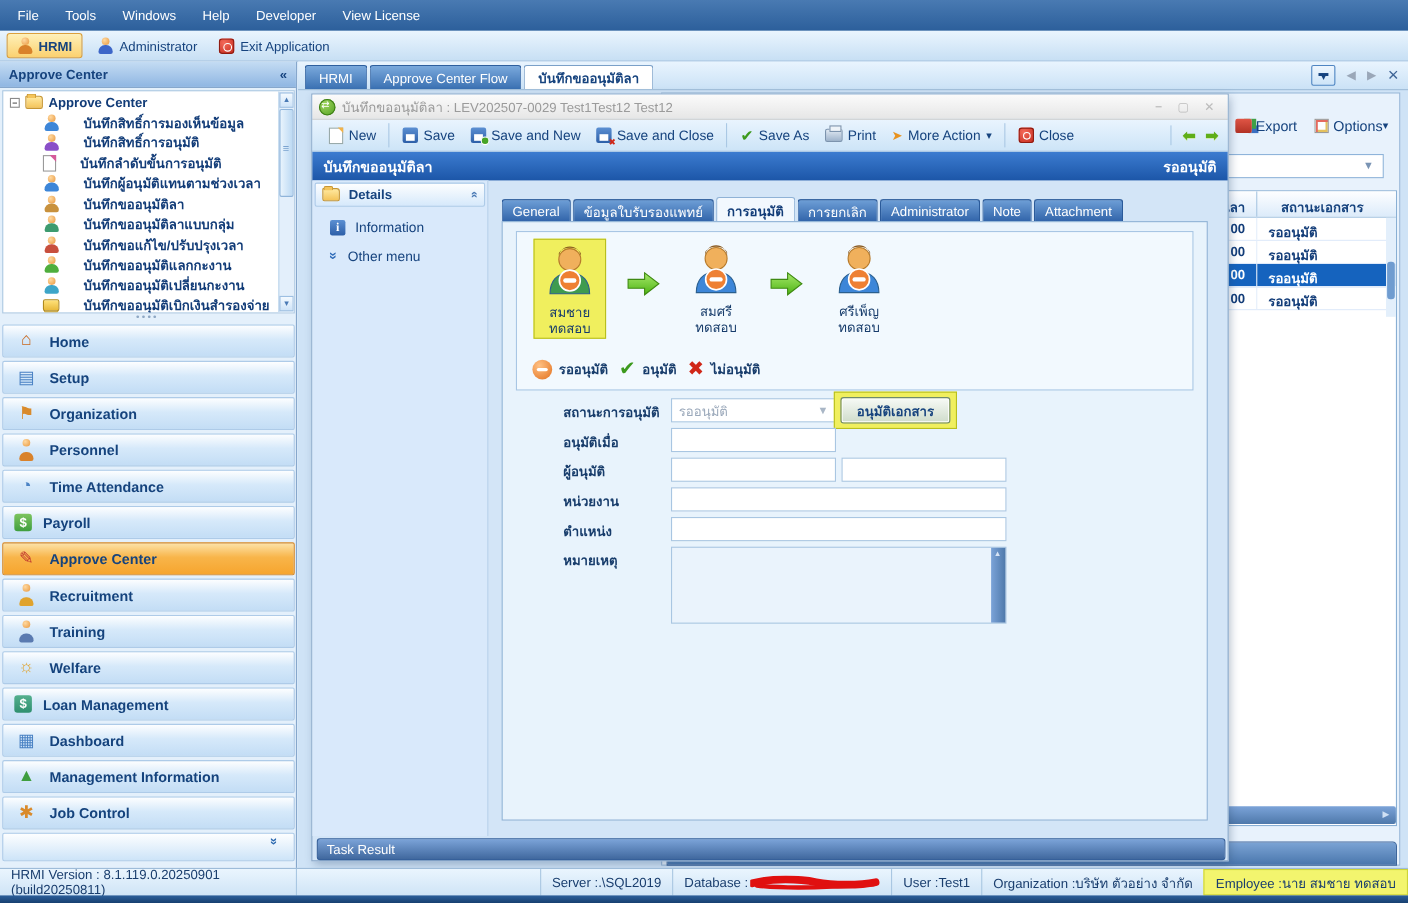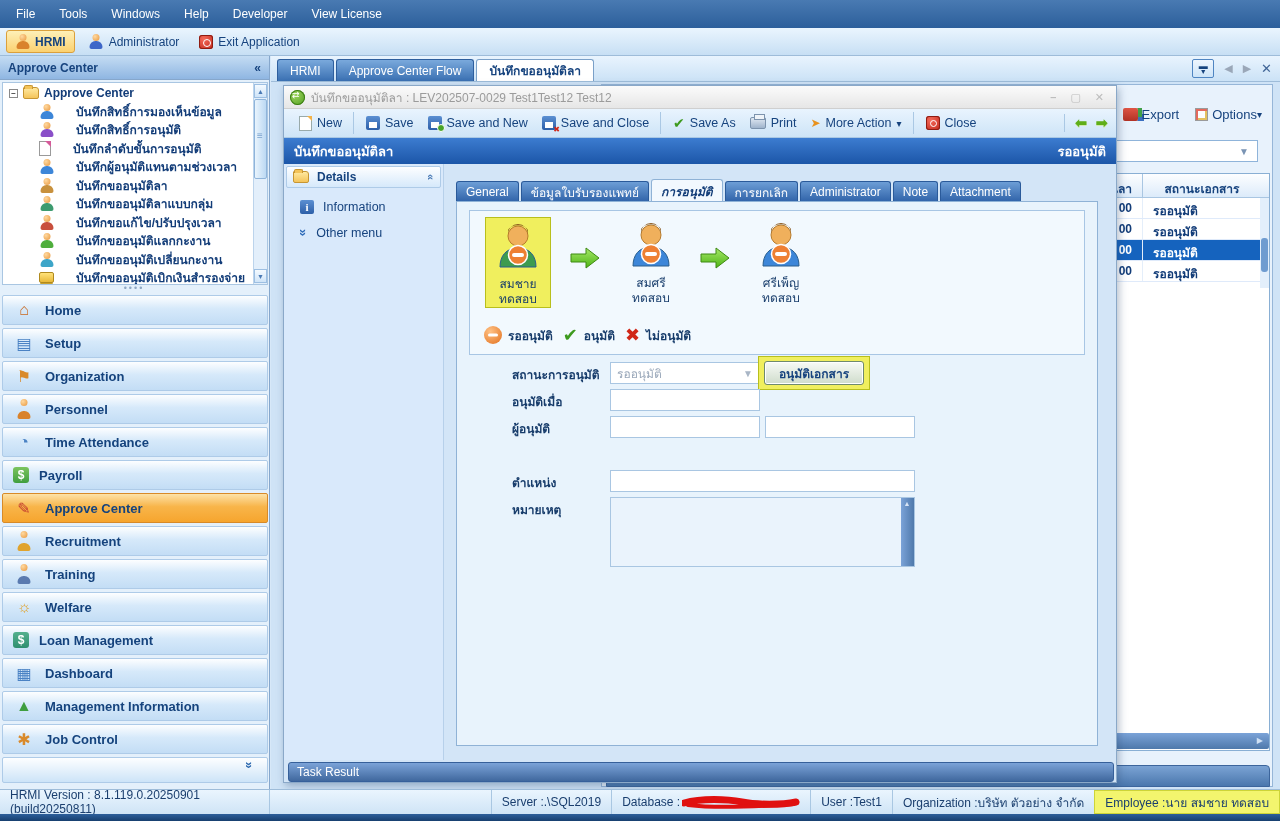--- a/index.html
+++ b/index.html
@@ -122,21 +122,21 @@
   .dlg-leftmenu { position:absolute; left:0; top:78px; width:160px; height:596px; background:#d9e9fb; border-right:1px solid #b7d0ea; }
   .lm-header { height:22px; margin:2px; background:linear-gradient(#fdfeff,#d6e9fb); border:1px solid #aecbe8; border-radius:2px; display:flex; align-items:center; gap:8px; padding:0 6px; color:#16437e; font-weight:bold; }
   .lm-header .chev { margin-left:auto; transform:rotate(90deg); font-size:11px; color:#4a7ab5; }
   .lm-item { display:flex; align-items:center; gap:9px; padding:7px 4px 0 16px; color:#16437e; font-size:12.5px; height:26px; }
   .info-ic { width:14px; height:14px; background:linear-gradient(#5b8fd2,#2d5fa8); border-radius:2px; color:#fff; font-family:"Liberation Serif",serif; font-weight:bold; font-size:11px; text-align:center; line-height:14px; }
   .dblchev-ic { color:#2d6ab8; font-weight:bold; display:inline-block; transform:rotate(90deg); font-size:13px; }
 
   .dlg-content { position:absolute; left:160px; top:78px; width:674px; height:596px; }
   .dtab-row { position:absolute; left:12px; top:15px; display:flex; gap:2px; align-items:flex-end; }
   .dtab { height:21px; padding:0 9px; display:flex; align-items:center; background:linear-gradient(#6d9ed6,#2f62a8); color:#fff; border:1px solid #2a5a9a; border-bottom:none; border-radius:3px 3px 0 0; font-size:12px; }
-  .dtab.active { background:#f2f8fe; color:#123c78; font-weight:bold; border-color:#8fb2d6; height:23px;font-style:italic; }
+  .dtab.active { background:#f2f8fe; color:#123c78; font-weight:bold; border-color:#8fb2d6; height:23px; }
   .dpage { position:absolute; left:12px; top:37px; width:642px; height:545px; background:#e8f3fc; border:1px solid #8fb2d6; }
 
   .wf-box { position:absolute; left:12px; top:8px; width:616px; height:145px; background:#f2f9fe; border:1px solid #a8c6e4; }
   .wf-person { position:absolute; top:6px; width:66px; text-align:center; padding-top:4px; }
   .wf-person.hl { background:#f0ef5e; border:1px solid #b8bf1d; }
   .wf-person:nth-of-type(1) { left:15px; }
   .wf-person:nth-of-type(2) { left:148px; }
   .wf-person:nth-of-type(3) { left:278px; }
   .wf-name { font-size:12px; color:#173c6b; line-height:15px; }
   .wf-arrow { position:absolute; top:36px; }
@@ -605,20 +605,24 @@
           </div>
           <div class="frow" style="top:27px">
             <span class="flabel">อนุมัติเมื่อ</span>
             <div class="fin" style="left:153px;width:150px"></div>
           </div>
           <div class="frow" style="top:54px">
             <span class="flabel">ผู้อนุมัติ</span>
             <div class="fin" style="left:153px;width:150px"></div>
             <div class="fin" style="left:308px;width:150px"></div>
           </div>
+          <div class="frow" style="top:81px">
+            <span class="flabel">หน่วยงาน</span>
+            <div class="fin" style="left:153px;width:305px"></div>
+          </div>
           <div class="frow" style="top:108px">
             <span class="flabel">ตำแหน่ง</span>
             <div class="fin" style="left:153px;width:305px"></div>
           </div>
           <div class="frow" style="top:135px;height:70px">
             <span class="flabel">หมายเหตุ</span>
             <div class="remark">
               <div class="vsb"></div>
             </div>
           </div>

